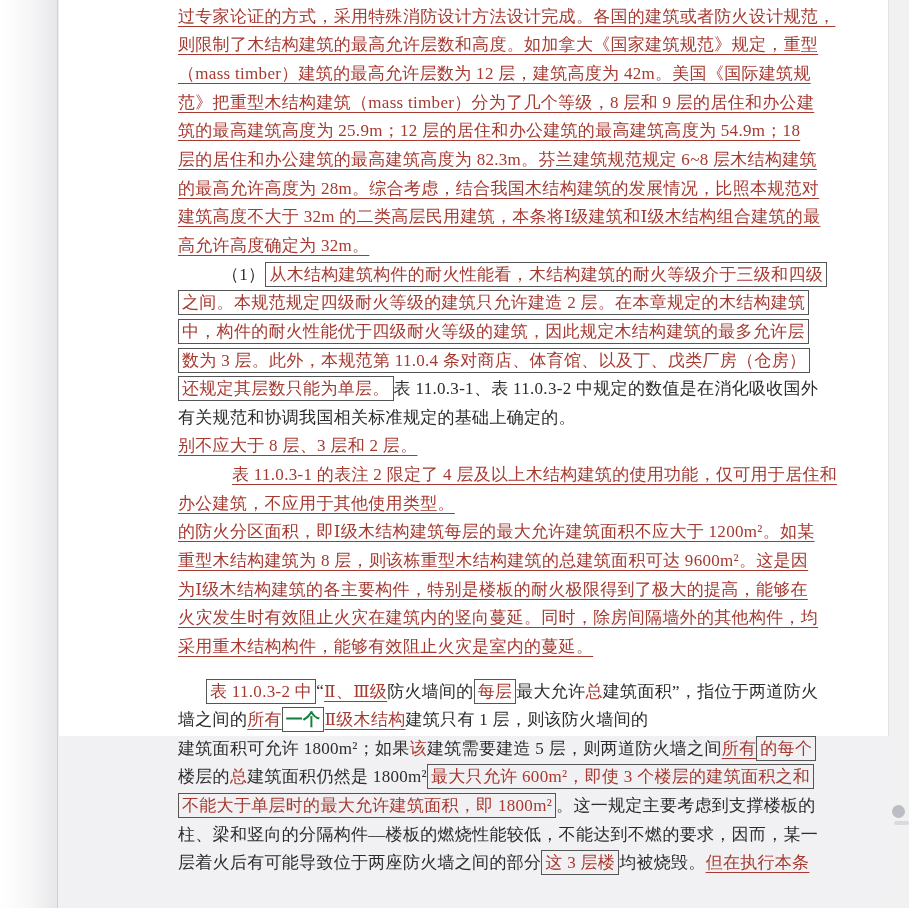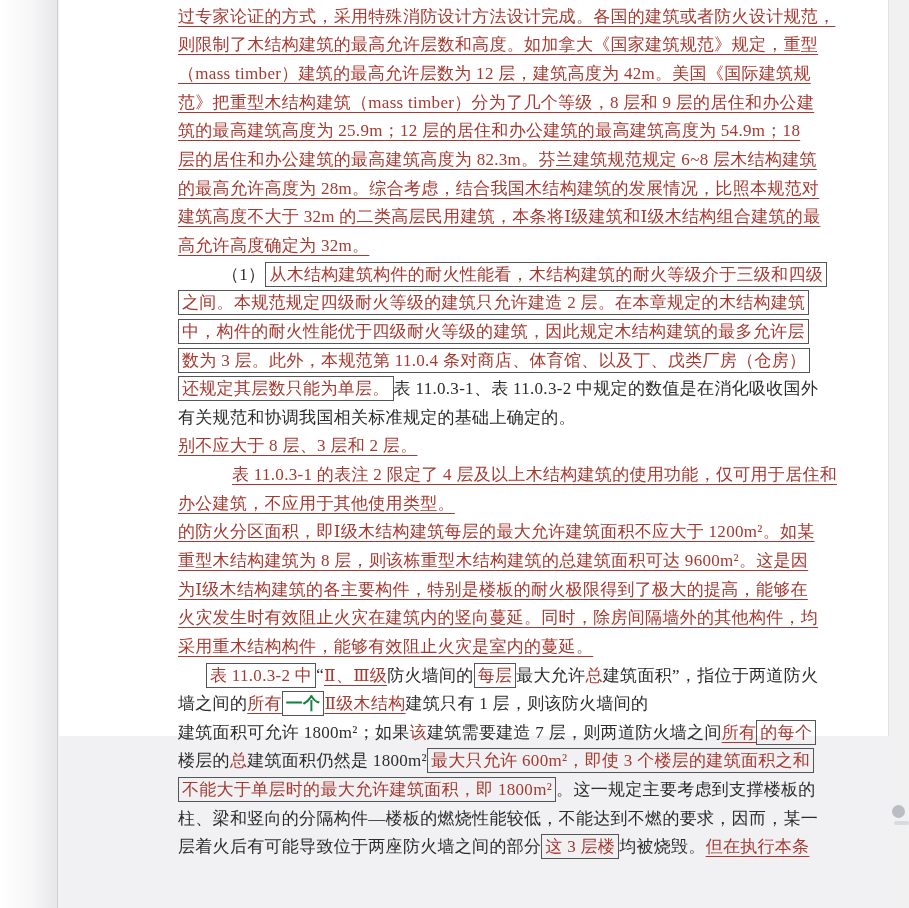--- a/index.html
+++ b/index.html
@@ -133,41 +133,41 @@
       </div>
       <div class="line">
         <span class="seg ru">为Ⅰ级木结构建筑的各主要构件，特别是楼板的耐火极限得到了极大的提高，能够在</span>
       </div>
       <div class="line">
         <span class="seg ru">火灾发生时有效阻止火灾在建筑内的竖向蔓延。同时，除房间隔墙外的其他构件，均</span>
       </div>
       <div class="line">
         <span class="seg ru">采用重木结构构件，能够有效阻止火灾是室内的蔓延。</span>
       </div>
-      <div class="line" style="padding-left: 28px;">
+      <div class="line" style="padding-left: 28px; margin-top: 16px;">
         <span class="seg br">表 11.0.3-2 中</span>
         <span class="seg k">“</span>
         <span class="seg ru">Ⅱ、Ⅲ级</span>
         <span class="seg k">防火墙间的</span>
         <span class="seg br">每层</span>
         <span class="seg k">最大允许</span>
         <span class="seg r">总</span>
         <span class="seg k">建筑面积”，指位于两道防火</span>
       </div>
       <div class="line">
         <span class="seg k">墙之间的</span>
         <span class="seg ru">所有</span>
         <span class="seg bk">一个</span>
         <span class="seg ru">Ⅱ级木结构</span>
         <span class="seg k">建筑只有 1 层，则该防火墙间的</span>
       </div>
       <div class="line">
         <span class="seg k">建筑面积可允许 1800m²；如果</span>
         <span class="seg r">该</span>
-        <span class="seg k">建筑需要建造 7 层，则两道防火墙之间</span>
+        <span class="seg k">建筑需要建造 5 层，则两道防火墙之间</span>
         <span class="seg ru">所有</span>
         <span class="seg br">的每个</span>
       </div>
       <div class="line">
         <span class="seg k">楼层的</span>
         <span class="seg r">总</span>
         <span class="seg k">建筑面积仍然是 1800m²</span>
         <span class="seg br">最大只允许 600m²，即使 3 个楼层的建筑面积之和</span>
       </div>
       <div class="line">

